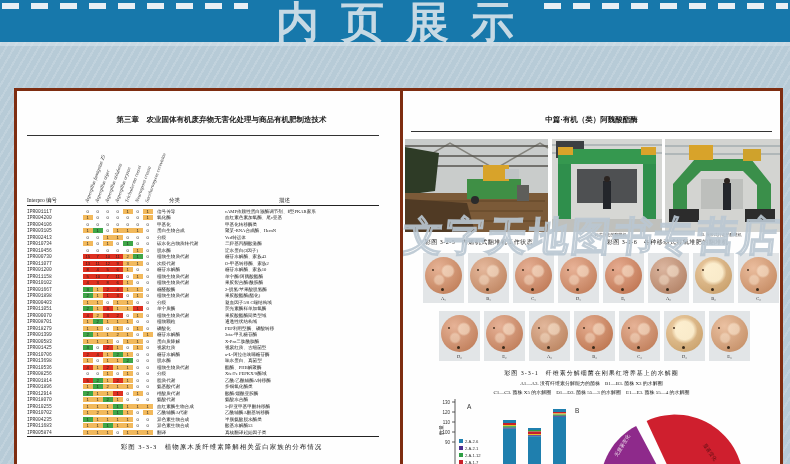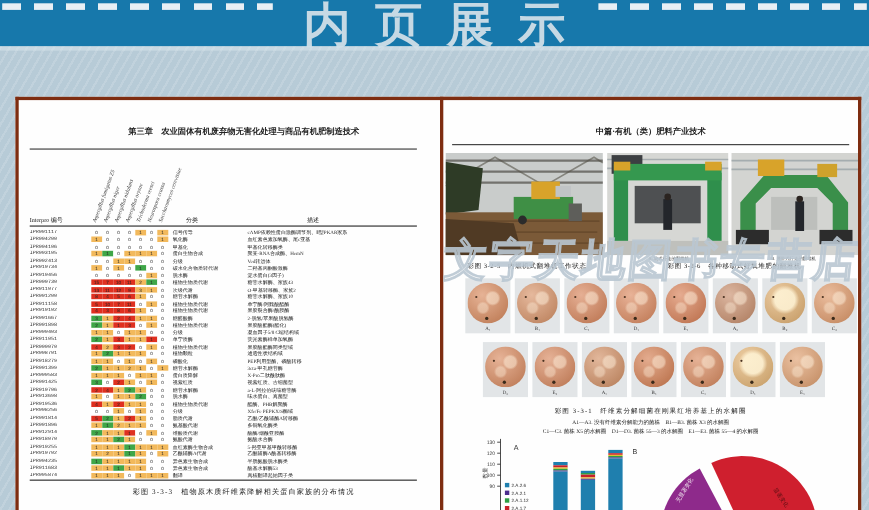--- a/index.html
+++ b/index.html
@@ -512,21 +512,21 @@
         <span class="tcell" style="background: rgb(242, 185, 92);">1</span>
         <span class="tcls">翻译</span>
         <span class="tdesc">真核翻译起始因子类</span>
       </div>
     </div>
   <div class="hline thick" style="top:345px;left:10px;width:352px;"></div>
   <div class="lp-caption">彩图 3-3-3　植物原木质纤维素降解相关蛋白家族的分布情况</div>
 </div>
 
 <div class="page page-right">
-  <div class="chapter-header">中篇·有机（类）肥料产业技术</div>
+  <div class="chapter-header">中篇·有机（类）阿魏酸酯酶</div>
   <div class="hline" style="top:40px;left:8px;width:361px;"></div>
 
   <svg class="rp-photos" width="375" height="93">
 
     <g>
       <rect x="0" y="0" width="143" height="93" fill="#c9cccb"></rect>
       <path d="M0 7 H143 M0 17 H143 M0 27 H143" stroke="#45423c" stroke-width="2" opacity=".65" fill="none"></path>
       <path d="M0 30 L45 4 L90 30 L135 4 L143 9" stroke="#57534a" stroke-width="1.5" opacity=".6" fill="none"></path>
       <polygon points="0,8 34,14 30,52 0,56" fill="#2e3b26"></polygon>
       <rect x="0" y="54" width="143" height="39" fill="#7b5a38"></rect>

